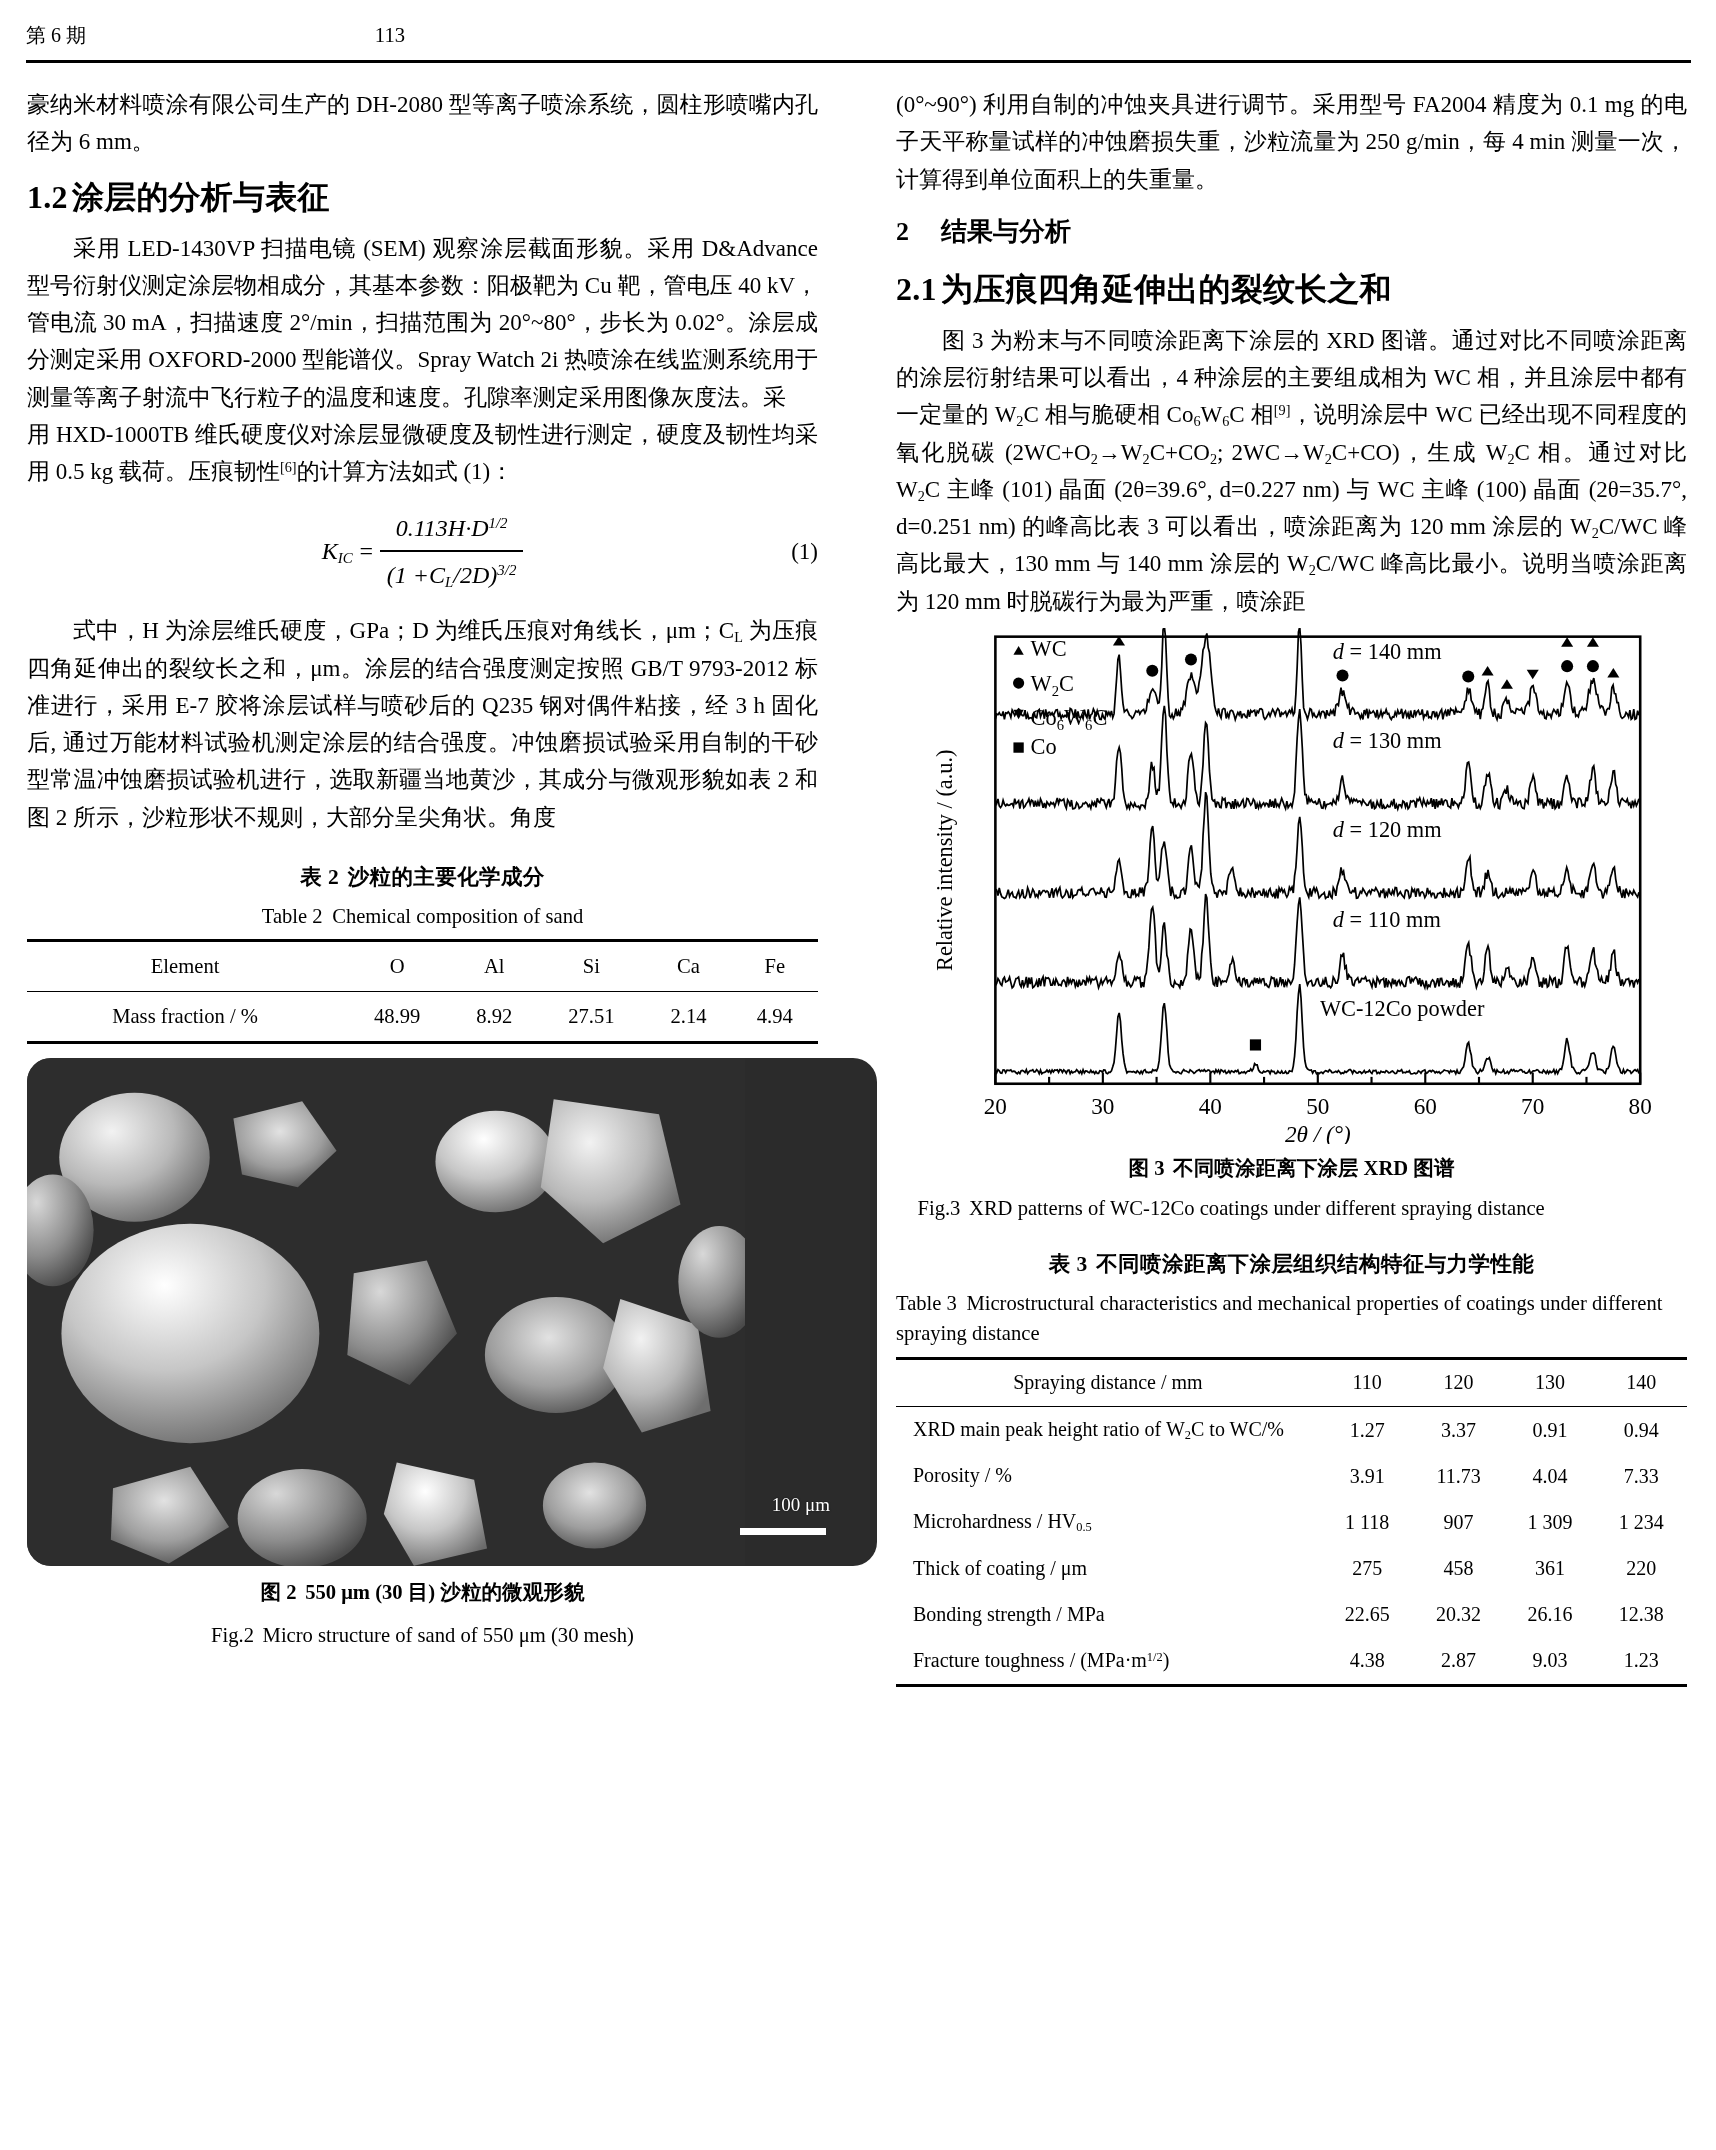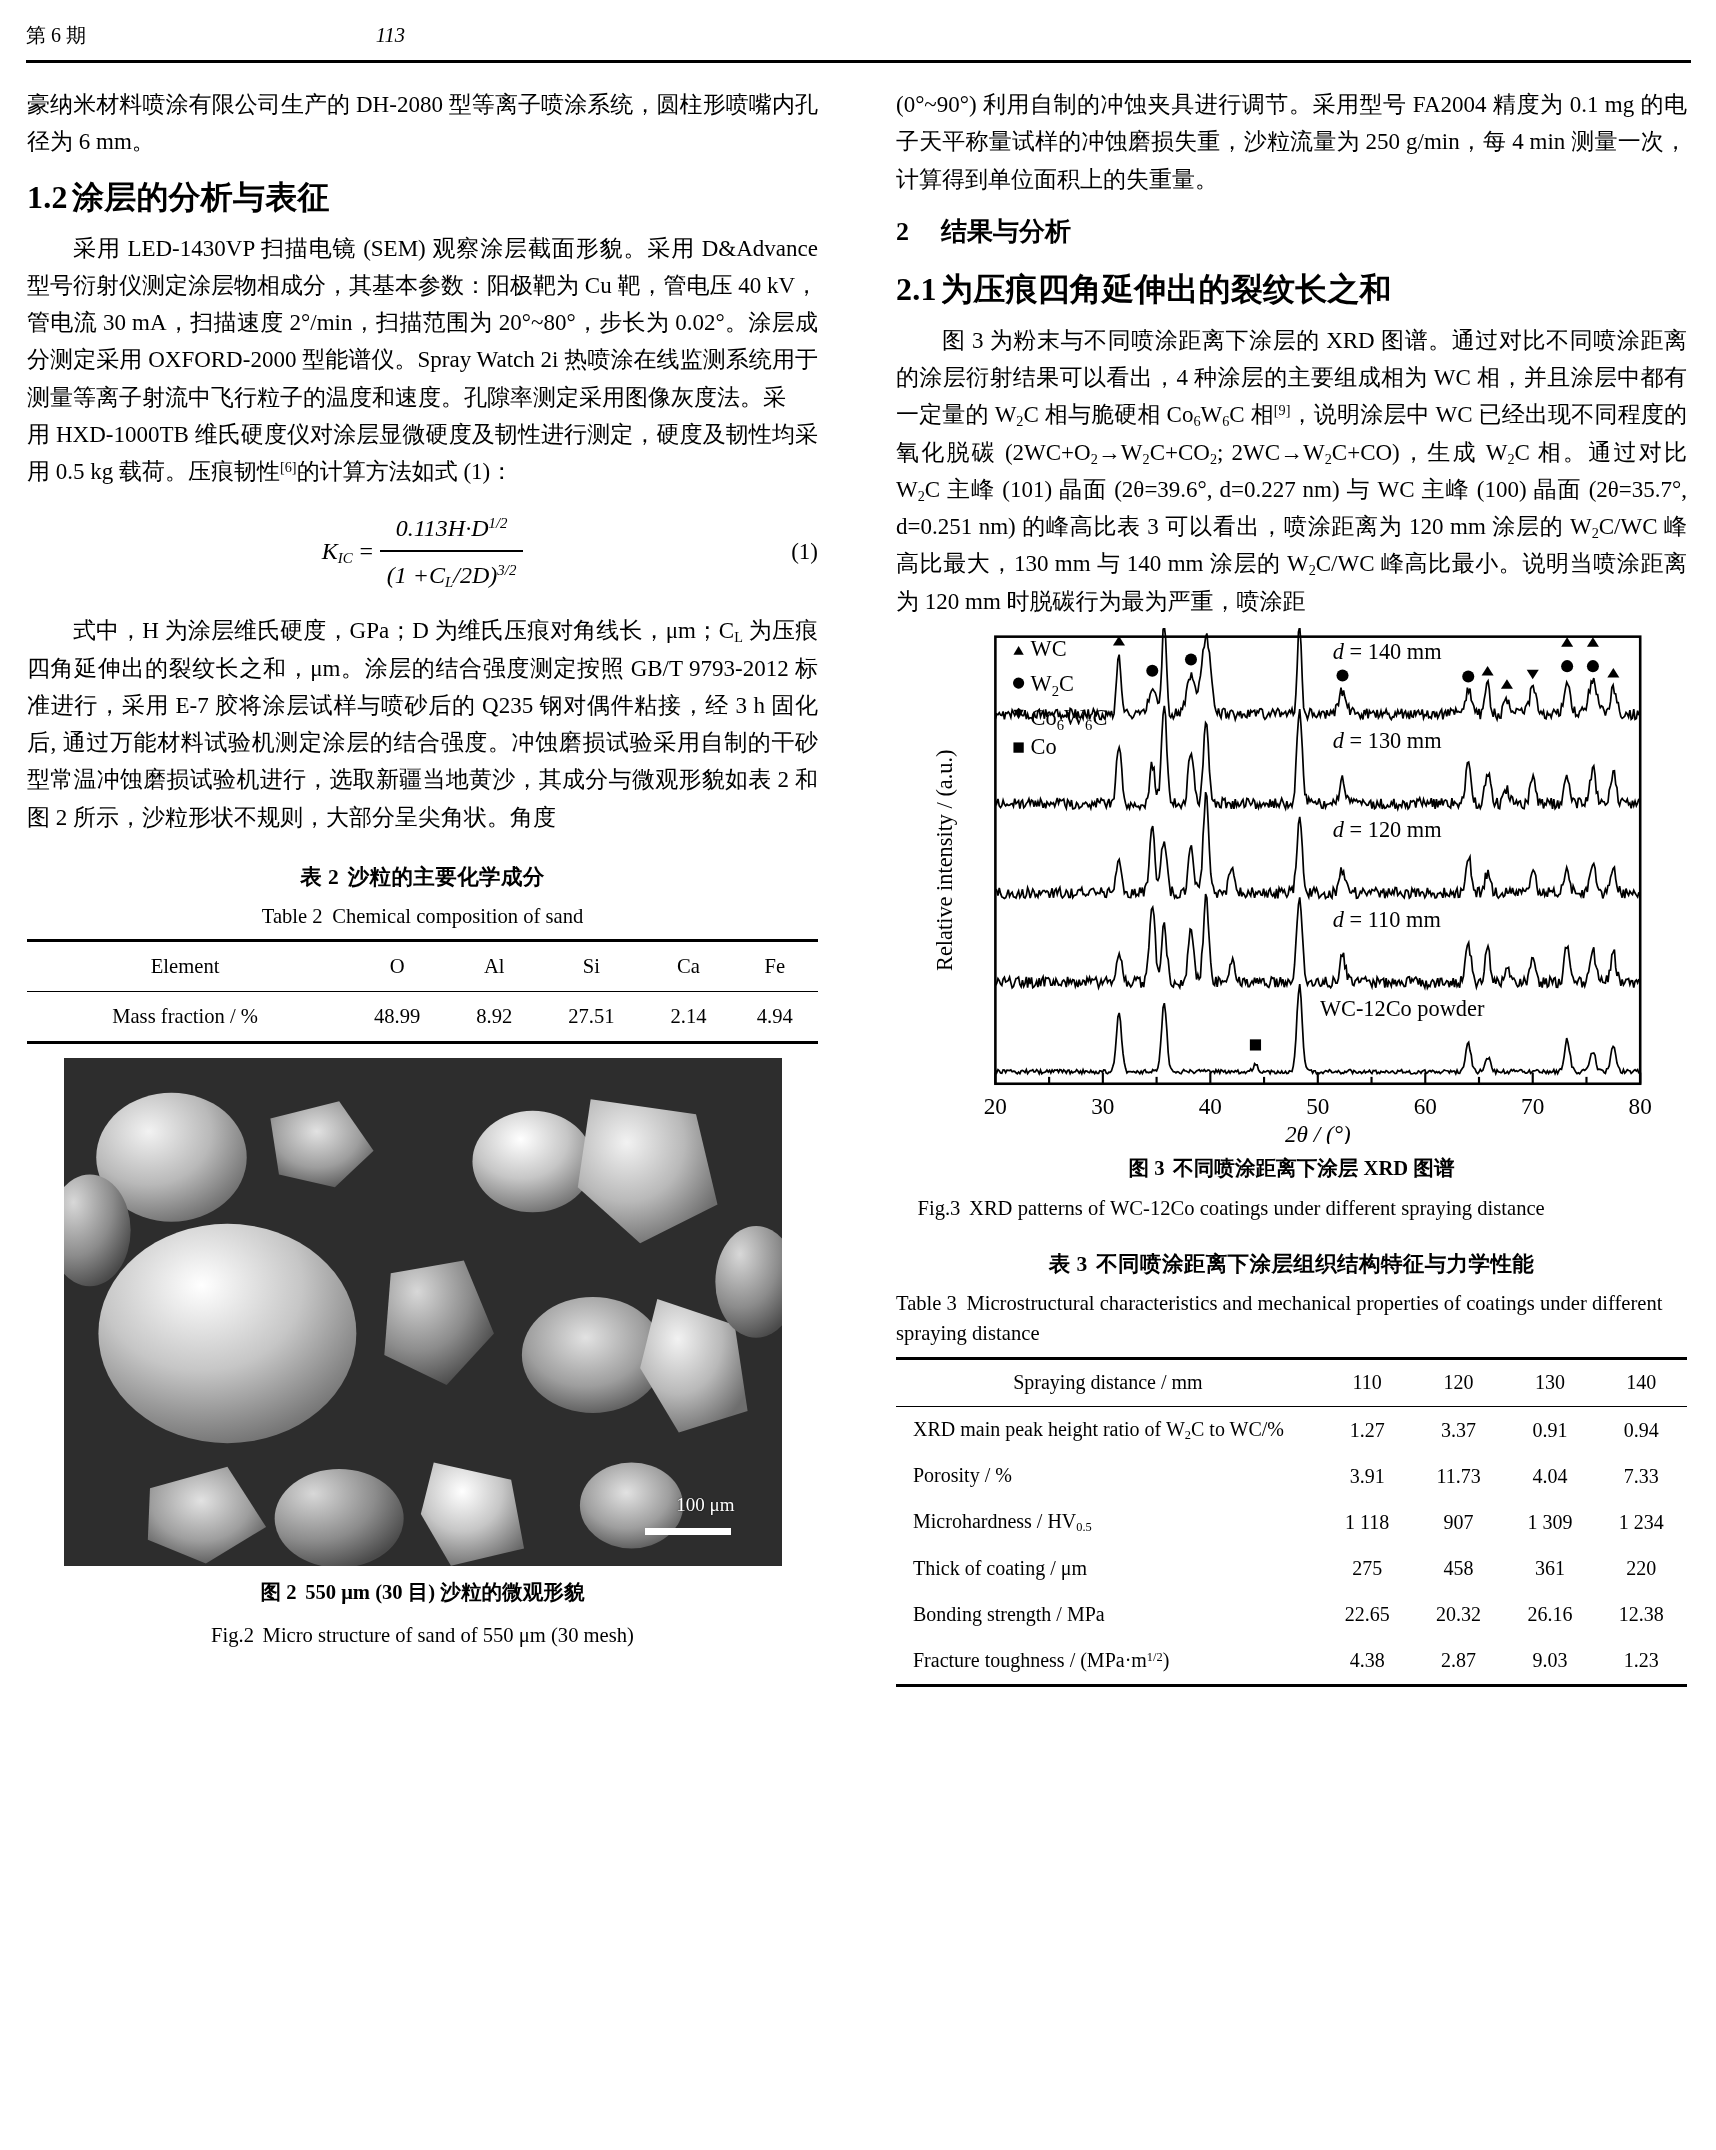--- a/index.html
+++ b/index.html
@@ -12,21 +12,21 @@
   .page{position:relative;width:1716px;height:2611px;box-sizing:border-box;}
 
   
   .runhead{
     position:absolute;left:26px;top:22.4px;width:1665px;
     display:flex;align-items:baseline;
     font-size:20px;
   }
   .rh-left{width:267px;flex:0 0 267px;}
   .rh-center{flex:1 1 auto;text-align:center;}
-  .rh-right{width:112px;flex:0 0 112px;text-align:right;font-size:20.6px;font-style:italic;}
+  .rh-right{width:112px;flex:0 0 112px;text-align:right;font-size:20.6px;}
   .rule-top{
     position:absolute;left:26px;top:60px;width:1665px;height:3px;background:#000;
   }
 
   
   .col{
     position:absolute;top:86px;width:791px;
     font-size:23px;line-height:1.62;
     text-align:justify;text-justify:inter-ideograph;
   }
@@ -84,22 +84,22 @@
 
   .t3 td{font-size:20px;padding:6.9px 1.7px;}
   .t3 td.rowlab{text-align:left;padding-left:17px;line-height:1.35;}
   .t3 td.v{text-align:center;width:88px;}
   .t3 td.hd{text-align:center;}
   .t3 td.hdlab{text-align:center;padding-left:0;}
 
   
   .figwrap{margin-top:14.6px;}
   .sem{
-    position:relative;width:718px;height:508px;margin:0 auto;
-    background:#2b2b2b;overflow:hidden;
+    position:relative;width:850px;height:508px;margin:0 auto;
+    background:#2b2b2b;overflow:hidden;border-radius:24px;
   }
   .scalebar-txt{
     position:absolute;right:47px;bottom:46px;color:#fff;font-size:19px;
     text-shadow:0 0 1.7px #000;
   }
   .scalebar-line{
     position:absolute;right:51px;bottom:31px;width:86px;height:7.7px;background:#fff;
   }
   .figcap{text-align:center;font-size:20.6px;margin-top:11.2px;line-height:1.5;}
   .figcap .fnum{margin-right:8.6px;}

